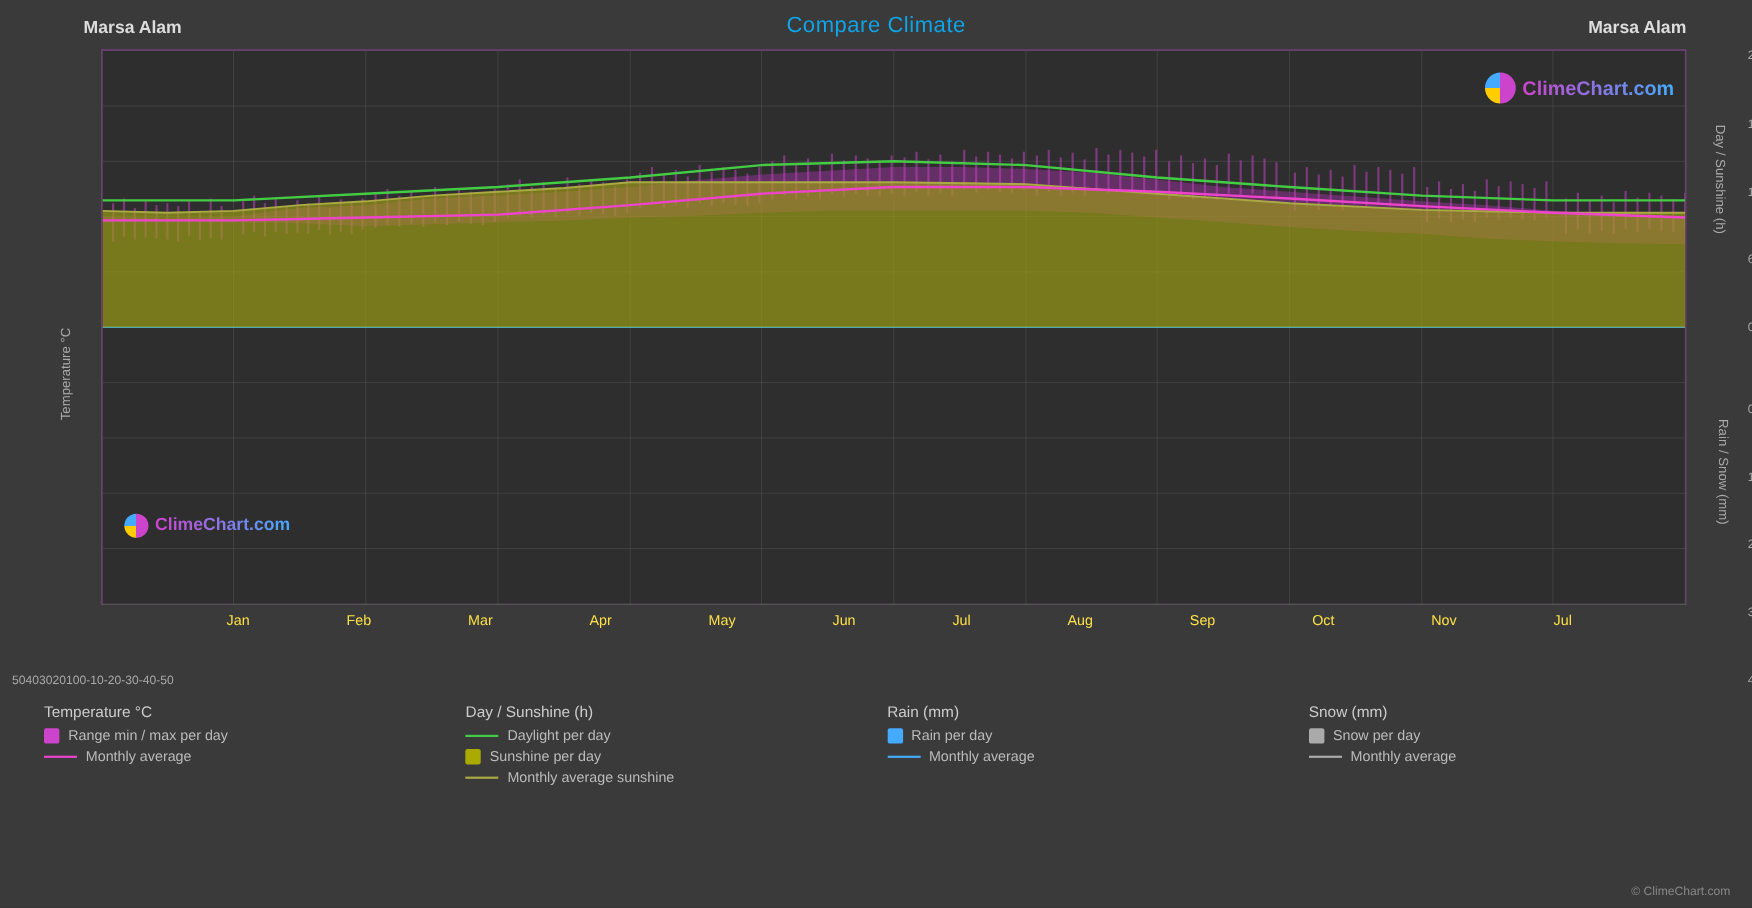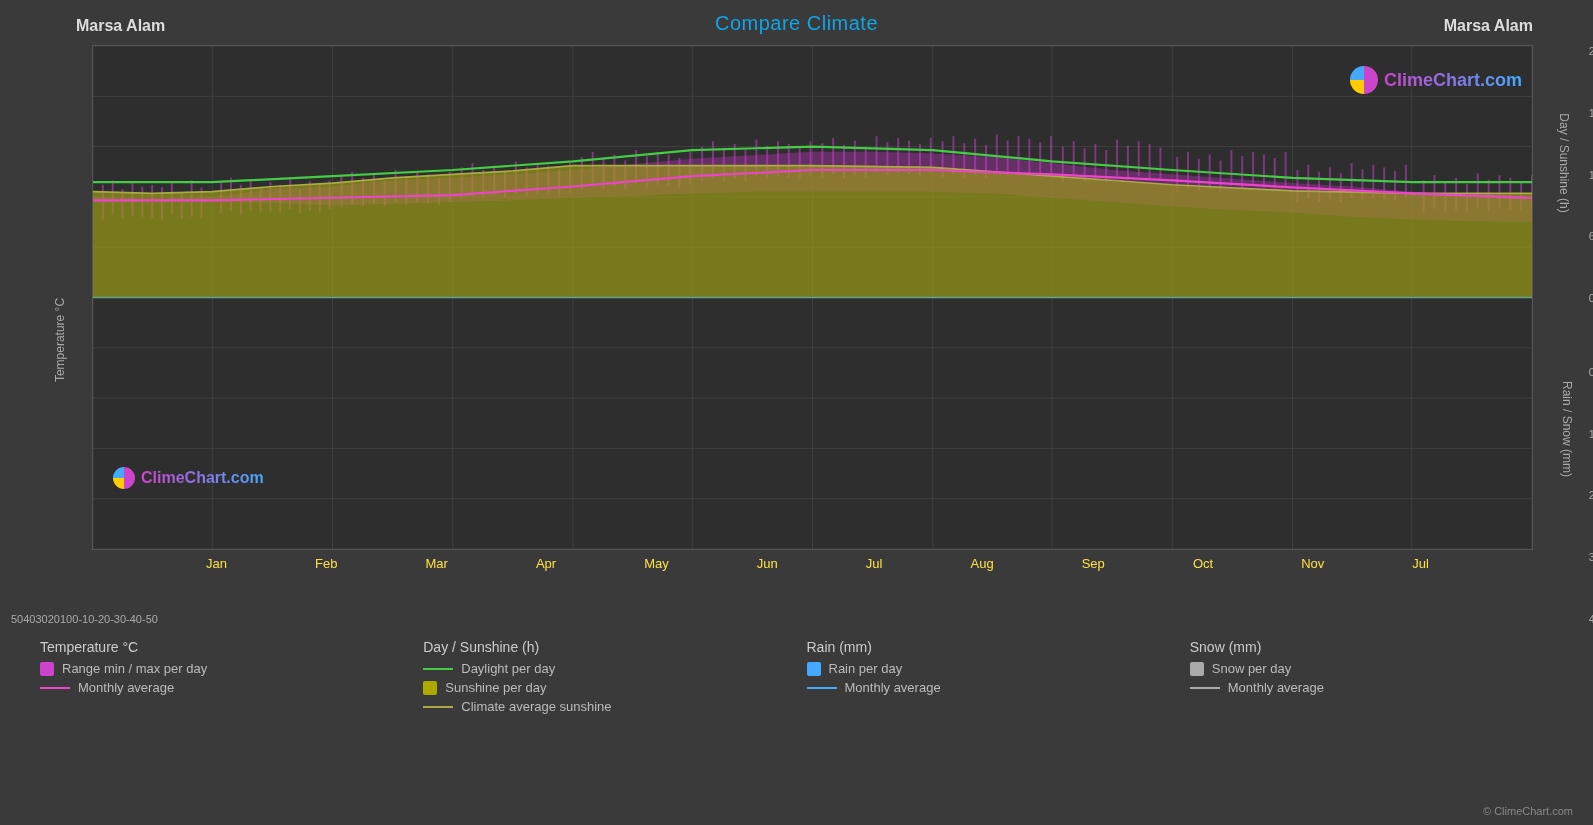--- a/index.html
+++ b/index.html
@@ -706,21 +706,21 @@
       <div class="legend-item">
         <div class="legend-line-green"></div>
         <span>Daylight per day</span>
       </div>
       <div class="legend-item">
         <div class="legend-swatch-yellow"></div>
         <span>Sunshine per day</span>
       </div>
       <div class="legend-item">
         <div class="legend-line-yellow"></div>
-        <span>Climate average sunshine</span>
+        <span>Monthly average sunshine</span>
       </div>
     </div>
 
     <div class="legend-col">
       <div class="legend-section-title">Rain (mm)</div>
       <div class="legend-item">
         <div class="legend-swatch-blue"></div>
         <span>Rain per day</span>
       </div>
       <div class="legend-item">

